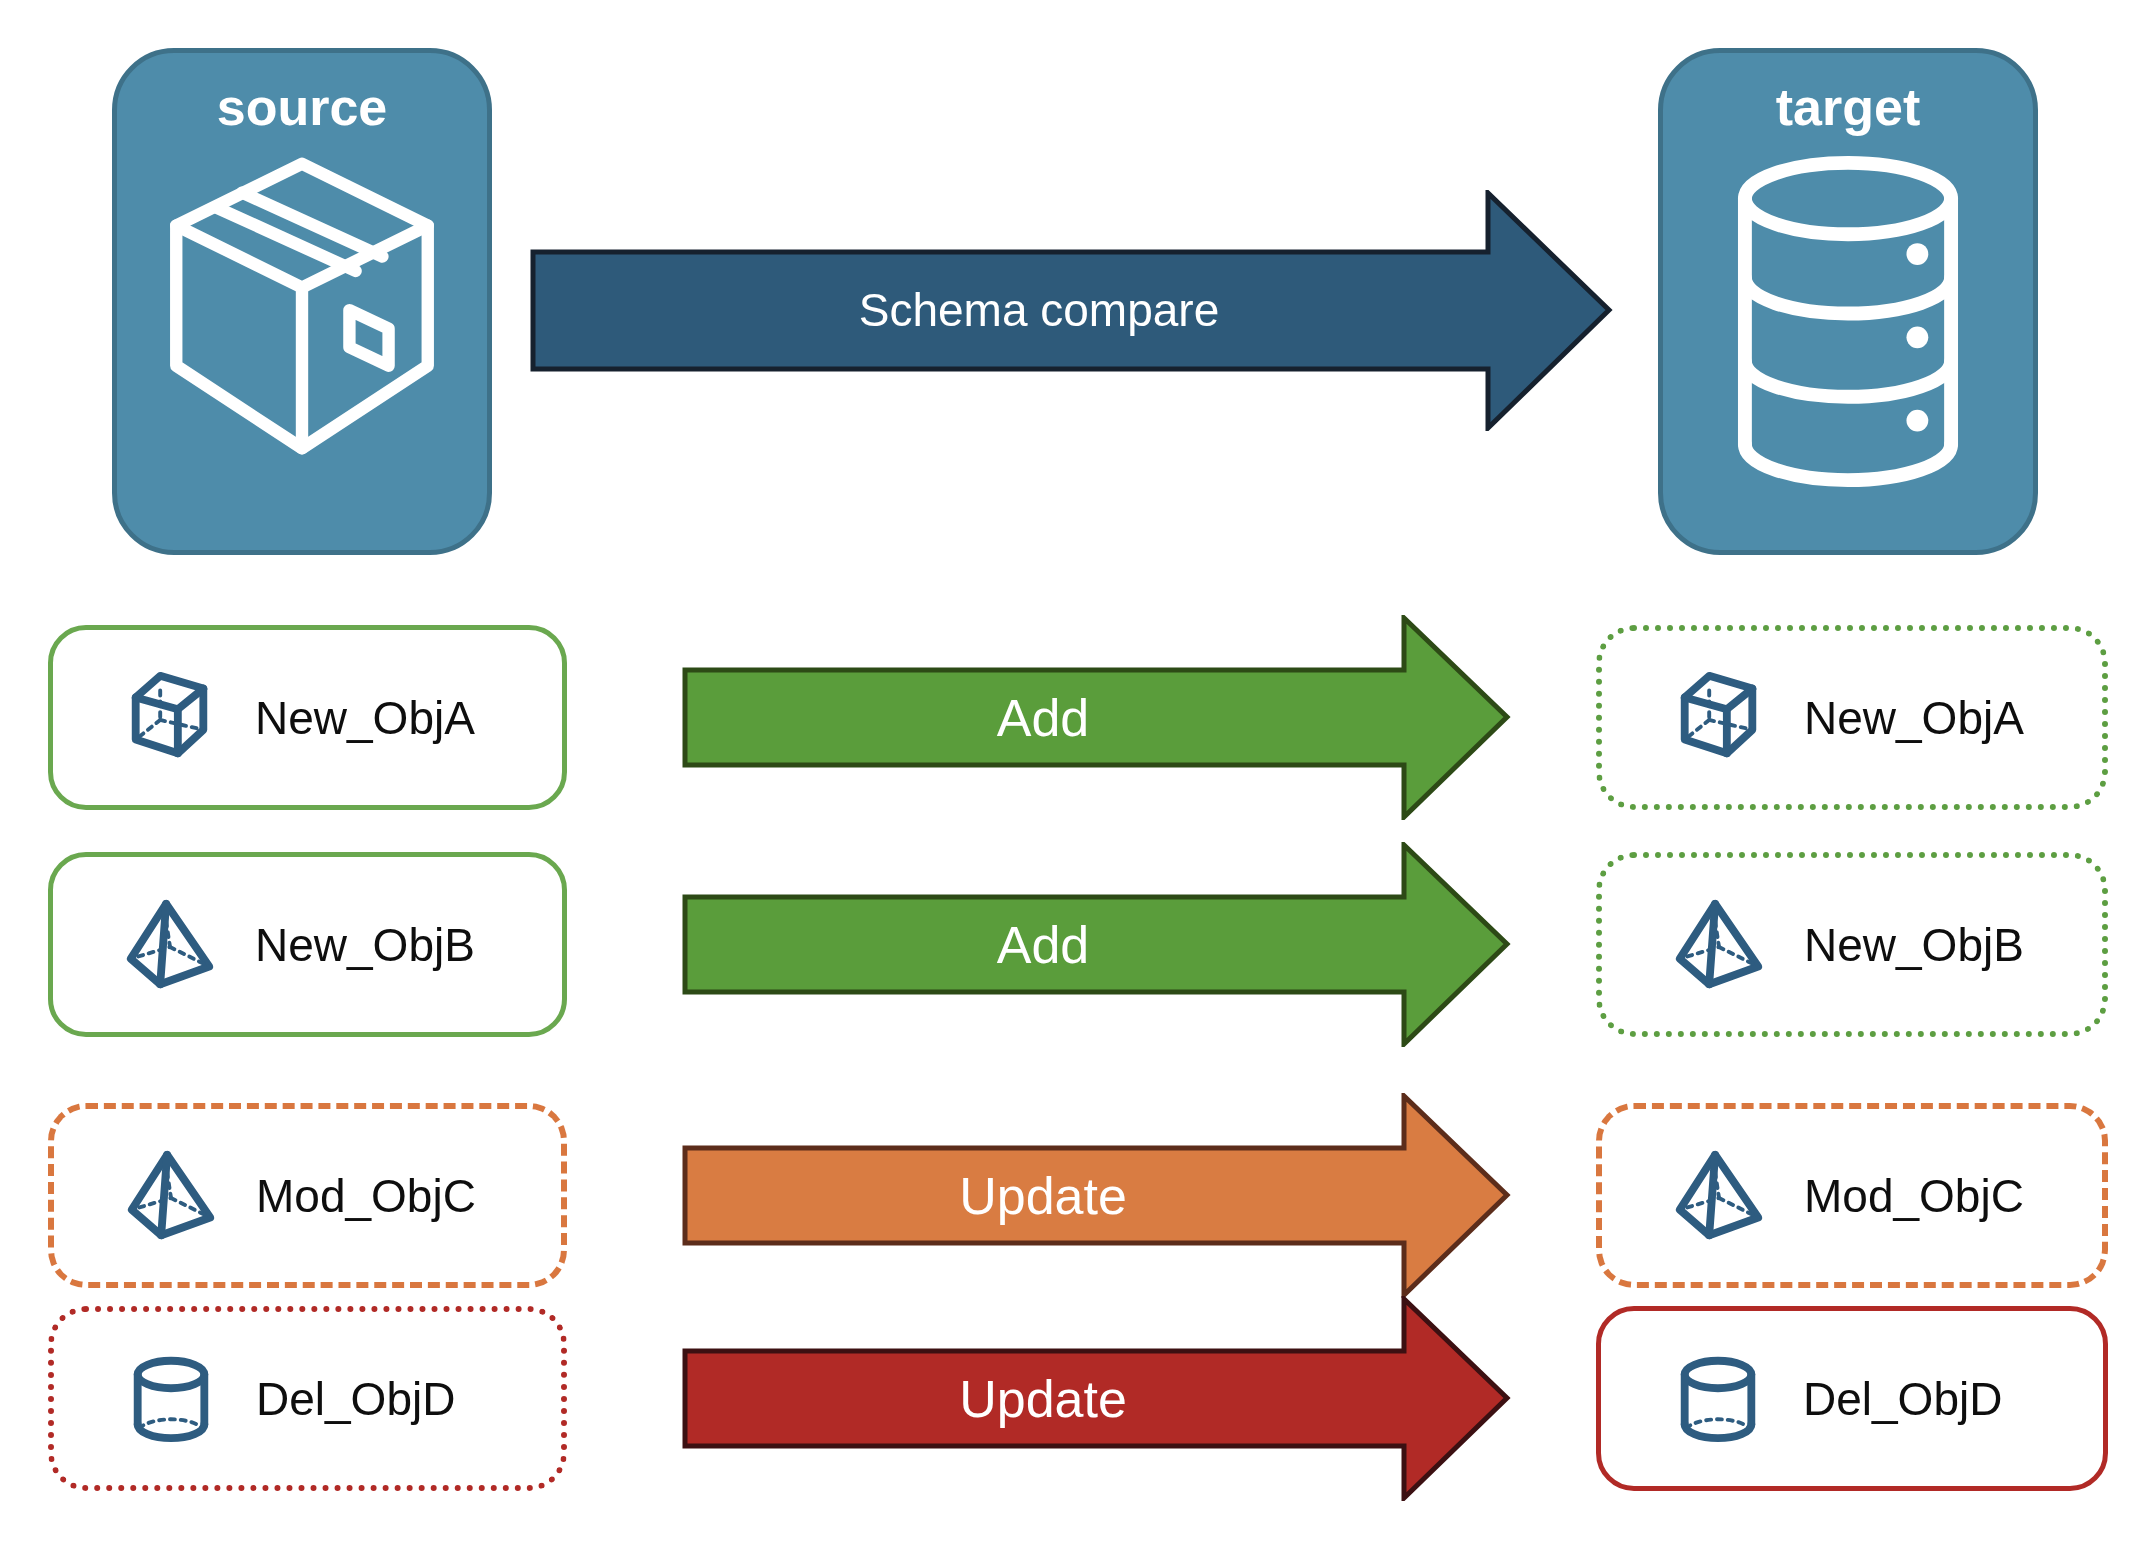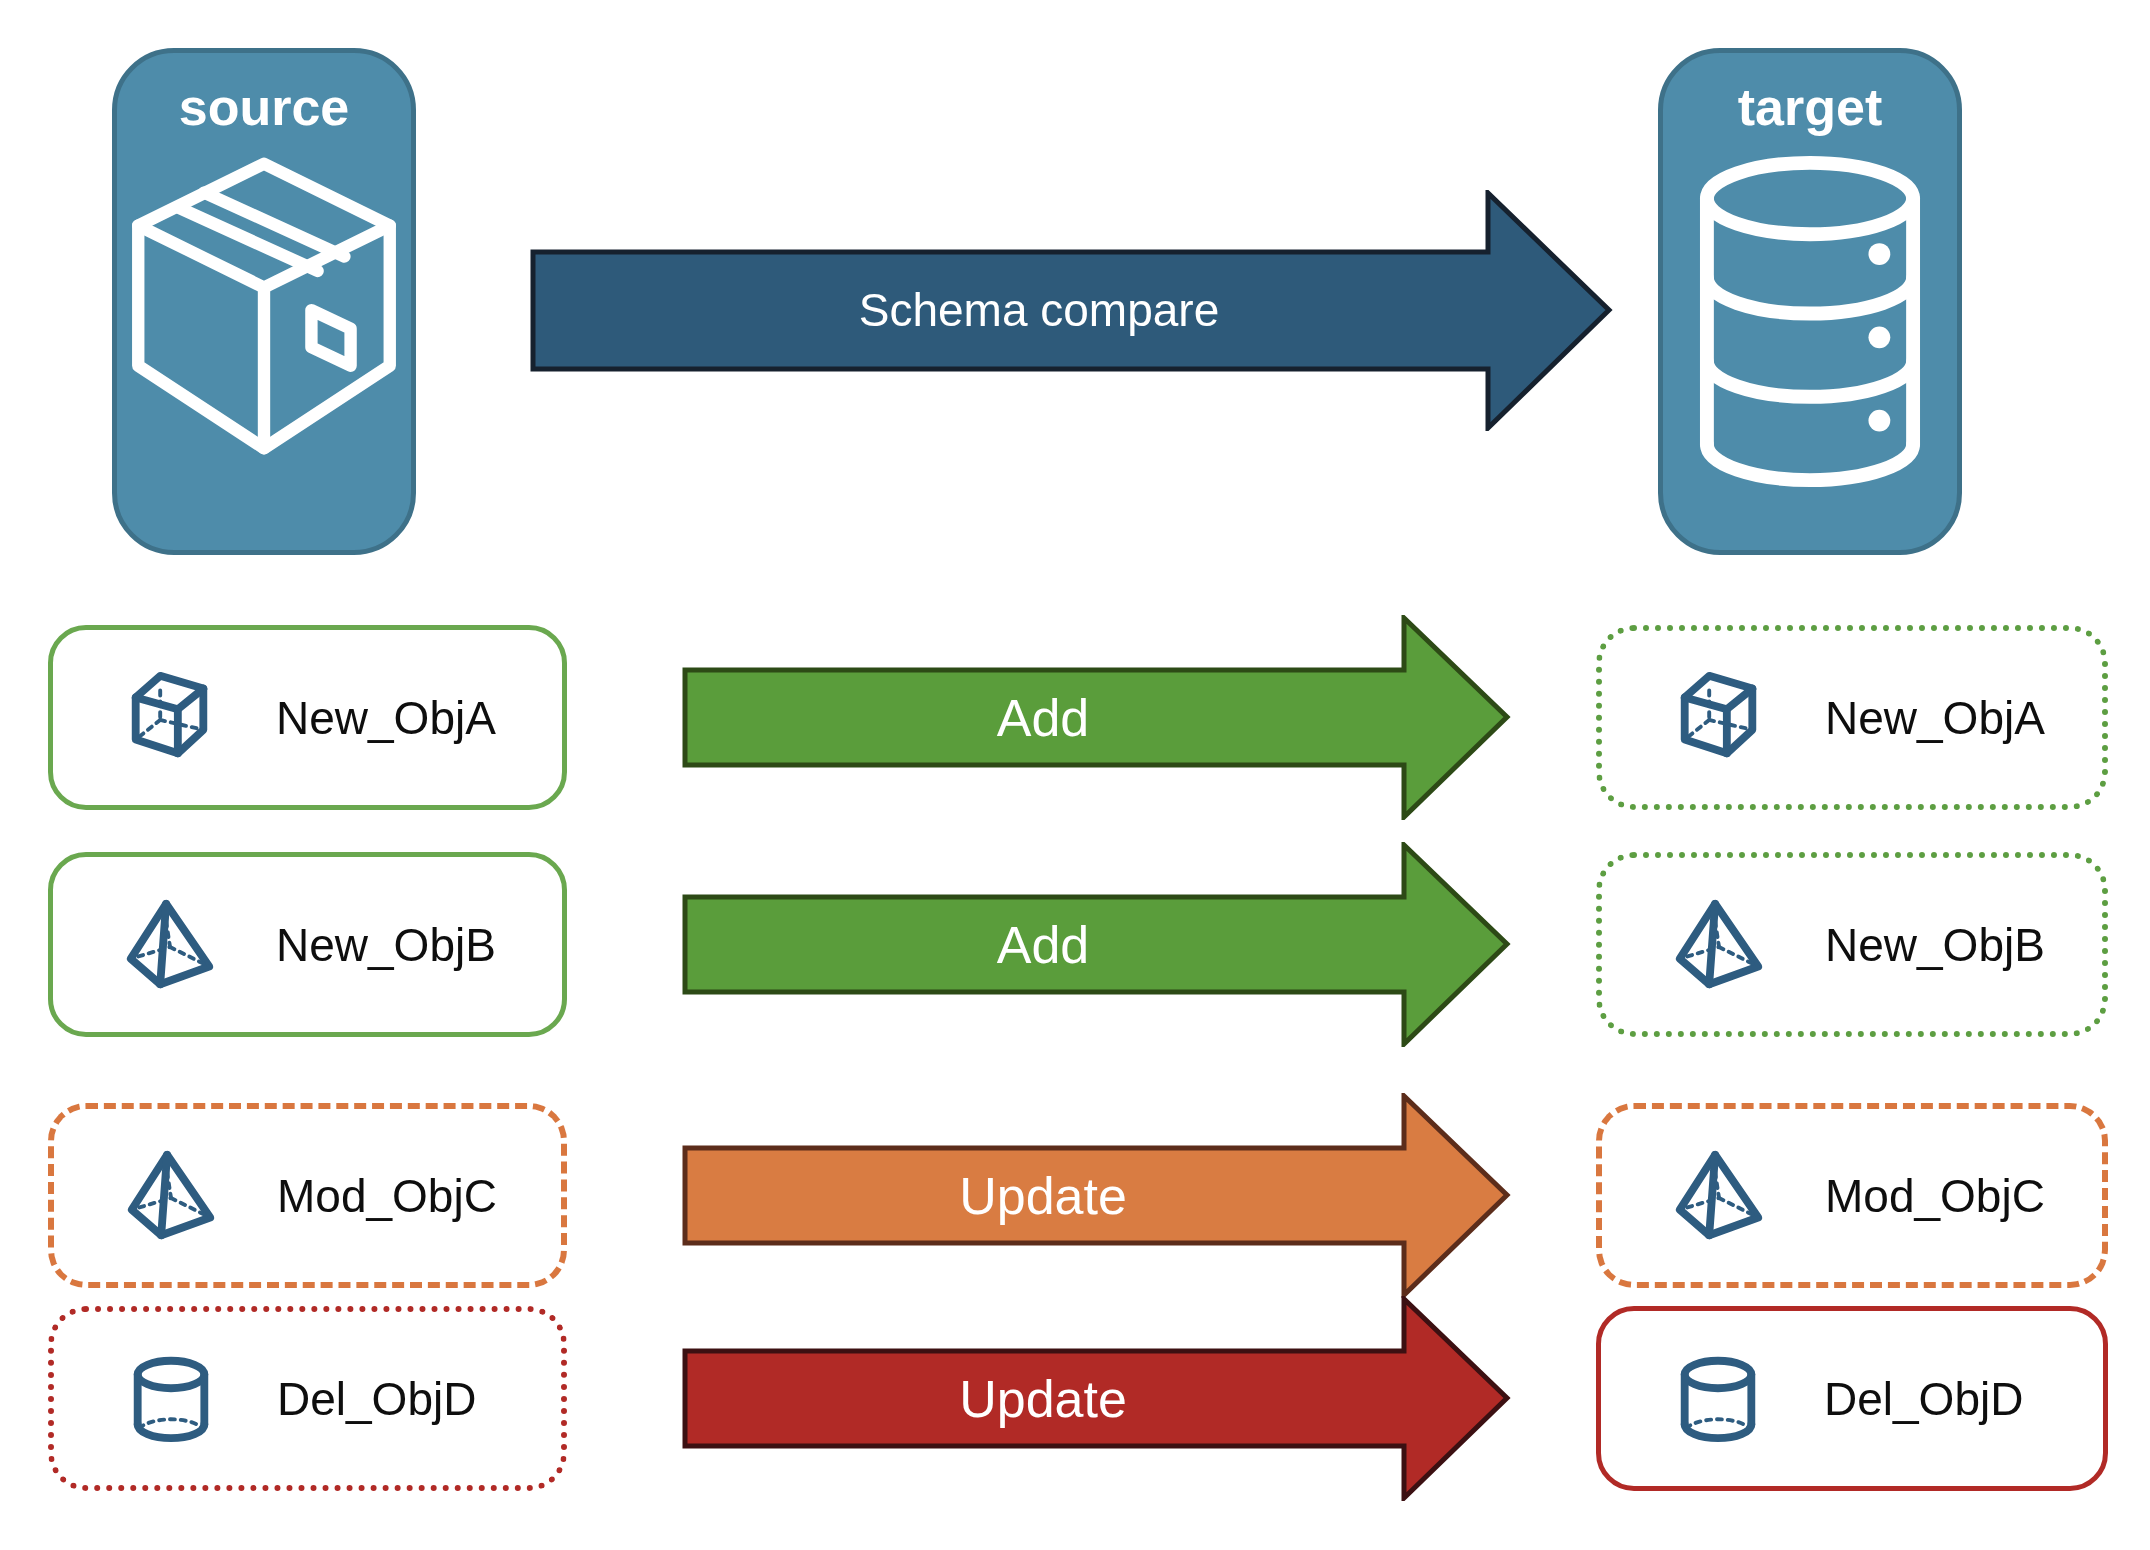--- a/index.html
+++ b/index.html
@@ -3,21 +3,21 @@
 <meta charset="utf-8">
 <style>
   html,body { margin:0; padding:0; background:#ffffff; }
   .canvas {
     position:relative; width:2150px; height:1550px; background:#ffffff;
     font-family:"Liberation Sans", sans-serif; overflow:hidden;
   }
 
   
   .node {
-    position:absolute; top:48px; width:304px; height:507px;
+    position:absolute; top:48px; width:380px; height:507px;
     background:#4e8caa; border:5px solid #3e7189; border-radius:62px;
     box-sizing:border-box; display:flex; flex-direction:column; align-items:center;
   }
   #source-node { left:112px; }
   #target-node { left:1658px; }
   .node-title {
     margin-top:24px; font-size:52px; font-weight:bold; color:#ffffff;
   }
   .node-icon { margin-top:14px; }
 
@@ -30,21 +30,21 @@
   #compare-arrow-svg { left:530px; top:190px; }
   #compare-arrow-label { left:530px; top:252px; width:958px; height:115px; font-size:46px;margin-left:30px; }
 
   
   .row { position:absolute; left:0; width:2150px; height:185px; }
   #row-0 { top:625px; } #row-1 { top:852px; } #row-2 { top:1103px; } #row-3 { top:1306px; }
 
   .card {
     position:absolute; top:0; height:185px; background:#ffffff;
     box-sizing:border-box; border-radius:38px;
-    display:flex; align-items:center; gap:57px; padding-left:68px;
+    display:flex; align-items:center; gap:36px; padding-left:68px;
   }
   .card.left  { left:48px;  width:519px; }
   .card.right { left:1596px; width:512px; }
   .obj-label { font-size:46px; color:#0e0e0e; white-space:nowrap; }
 
   .b-green-solid  { border:5px solid  #6aa84f; }
   .b-green-dotted { border:6px dotted #5d9e42; }
   .b-orange-dashed{ border:6px dashed #d9773f; }
   .b-red-dotted   { border:6px dotted #b12a26; }
   .b-red-solid    { border:5px solid  #b12a26; }

